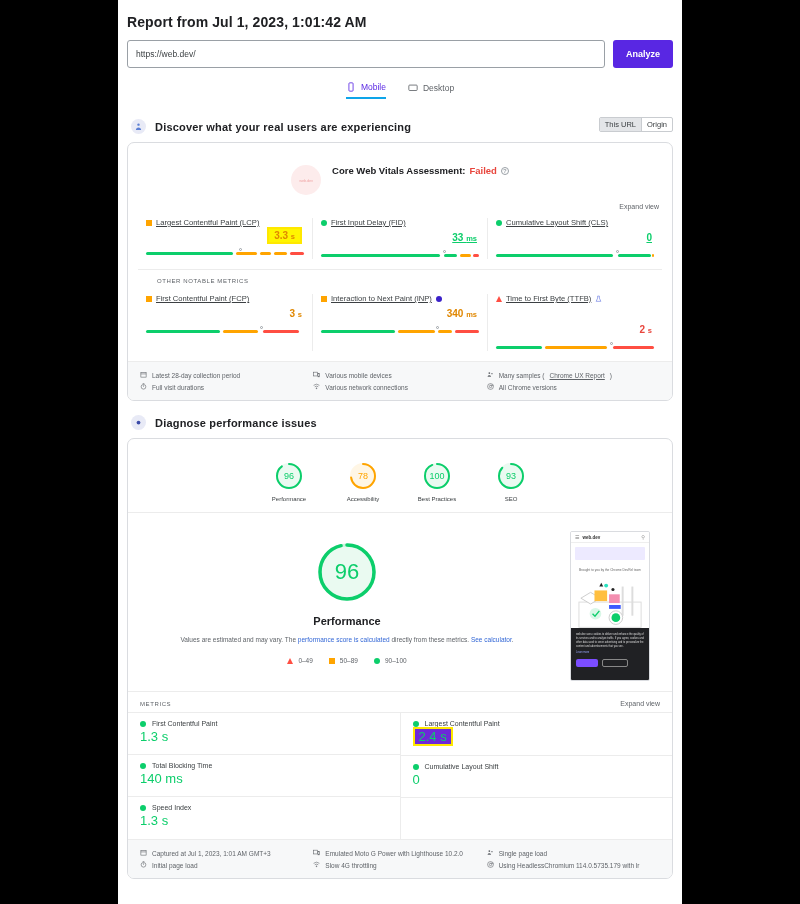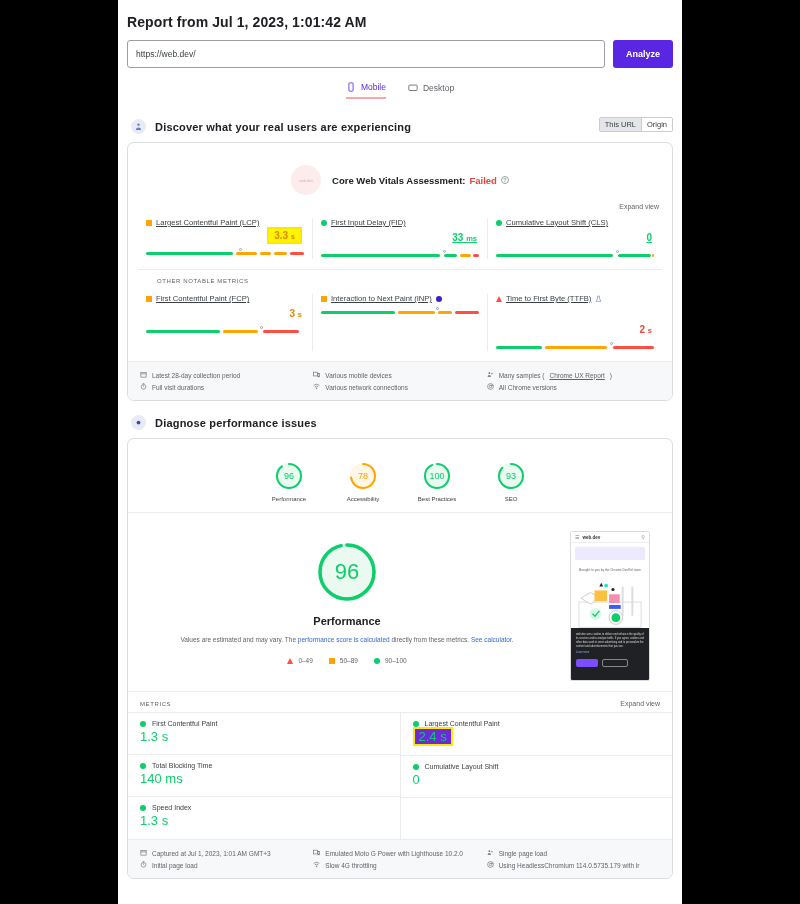--- a/index.html
+++ b/index.html
@@ -29,42 +29,42 @@
     font-size: 8.5px; color: #3c4043; padding: 0 8px;
     font-family: "Liberation Sans", sans-serif; background:#fff;
   }
   .analyze-btn {
     width: 60px; background: #5927e3; color: #fff; border: none; border-radius: 3px;
     font-size: 9px; font-weight: 600; cursor: pointer;
     font-family: "Liberation Sans", sans-serif;
   }
   .form-tabs { display:flex; justify-content:center; gap: 22px; padding: 14px 0 6px; }
   .form-tab { display:flex; align-items:center; gap:5px; font-size:8.5px; color:#5f6368; padding-bottom:5px; cursor:pointer; }
-  .form-tab.active { color:#5927e3; border-bottom: 2px solid #fca5a5; }
+  .form-tab.active { color:#5927e3; border-bottom: 2px solid #0ea5e9; }
   .tab-ico { width:10px; height:10px; }
 
   
   .sect-head { display:flex; align-items:center; gap:9px; padding: 14px 0 8px 4px; position:relative; }
   .sect-bullet {
     width:15px; height:15px; border-radius:50%; background:#e8eaf6;
     display:flex; align-items:center; justify-content:center; flex:none;
   }
   .sect-bullet svg { width:9px; height:9px; }
   .sect-title { font-size:11px; font-weight:bold; color:#202124; letter-spacing:.2px; }
   .toggle-group {
     position:absolute; right:0; top:12px; display:flex;
     border:1px solid #c9ccd0; border-radius:2px; overflow:hidden; font-size:7.5px;
   }
   .toggle-group div { padding:2px 5px; color:#3c4043; cursor:pointer; }
   .toggle-group .on { background:#e3e5e8; border-right:1px solid #c9ccd0; }
 
   
   .card { border:1px solid #dadce0; border-radius:7px; background:#fff; overflow:hidden; }
 
-  .cwv-head { display:flex; align-items:center; justify-content:center; gap:11px; padding: 22px 0 4px; }
+  .cwv-head { display:flex; align-items:flex-start; justify-content:center; gap:11px; padding: 22px 0 4px; }
   .cwv-badge {
     width:30px; height:30px; border-radius:50%; background:#fdecec;
     display:flex; align-items:center; justify-content:center;
     font-size:4px; color:#f1a9a9; letter-spacing:-.2px;
   }
   .cwv-text { font-size:9.5px; font-weight:bold; color:#202124; display:flex; align-items:center; gap:4px;}
   .cwv-fail { color:#e8453c; }
   .help-ico { width:8px;height:8px; border:1px solid #9aa0a6; border-radius:50%; color:#9aa0a6;
               font-size:6px; line-height:7px; text-align:center; display:inline-block; }
   .expand-link { text-align:right; font-size:7px; color:#5f6368; padding: 4px 13px 0 0; cursor:pointer;}
@@ -286,20 +286,21 @@
               <span class="seg r" style="left:74%;width:23%"></span>
               <span class="marker" style="left:72%"></span>
             </div>
           </div>
           <div class="metric-col bdr">
             <div class="m-title">
             <span class="sq orange"></span>
             <span class="lbl">Interaction to Next Paint (INP)</span>
             <span style="width:6px;height:6px;border-radius:50%;background:#3b21c9;display:inline-block;"></span>
           </div>
+            <div class="m-val orange">340 <span class="u">ms</span></div>
             <div class="bar">
               <span class="seg g" style="left:0%;width:47%"></span>
               <span class="seg o" style="left:49%;width:23%"></span>
               <span class="seg o" style="left:74%;width:9%"></span>
               <span class="seg r" style="left:85%;width:15%"></span>
               <span class="marker" style="left:73%"></span>
             </div>
           </div>
           <div class="metric-col bdr">
             <div class="m-title">

